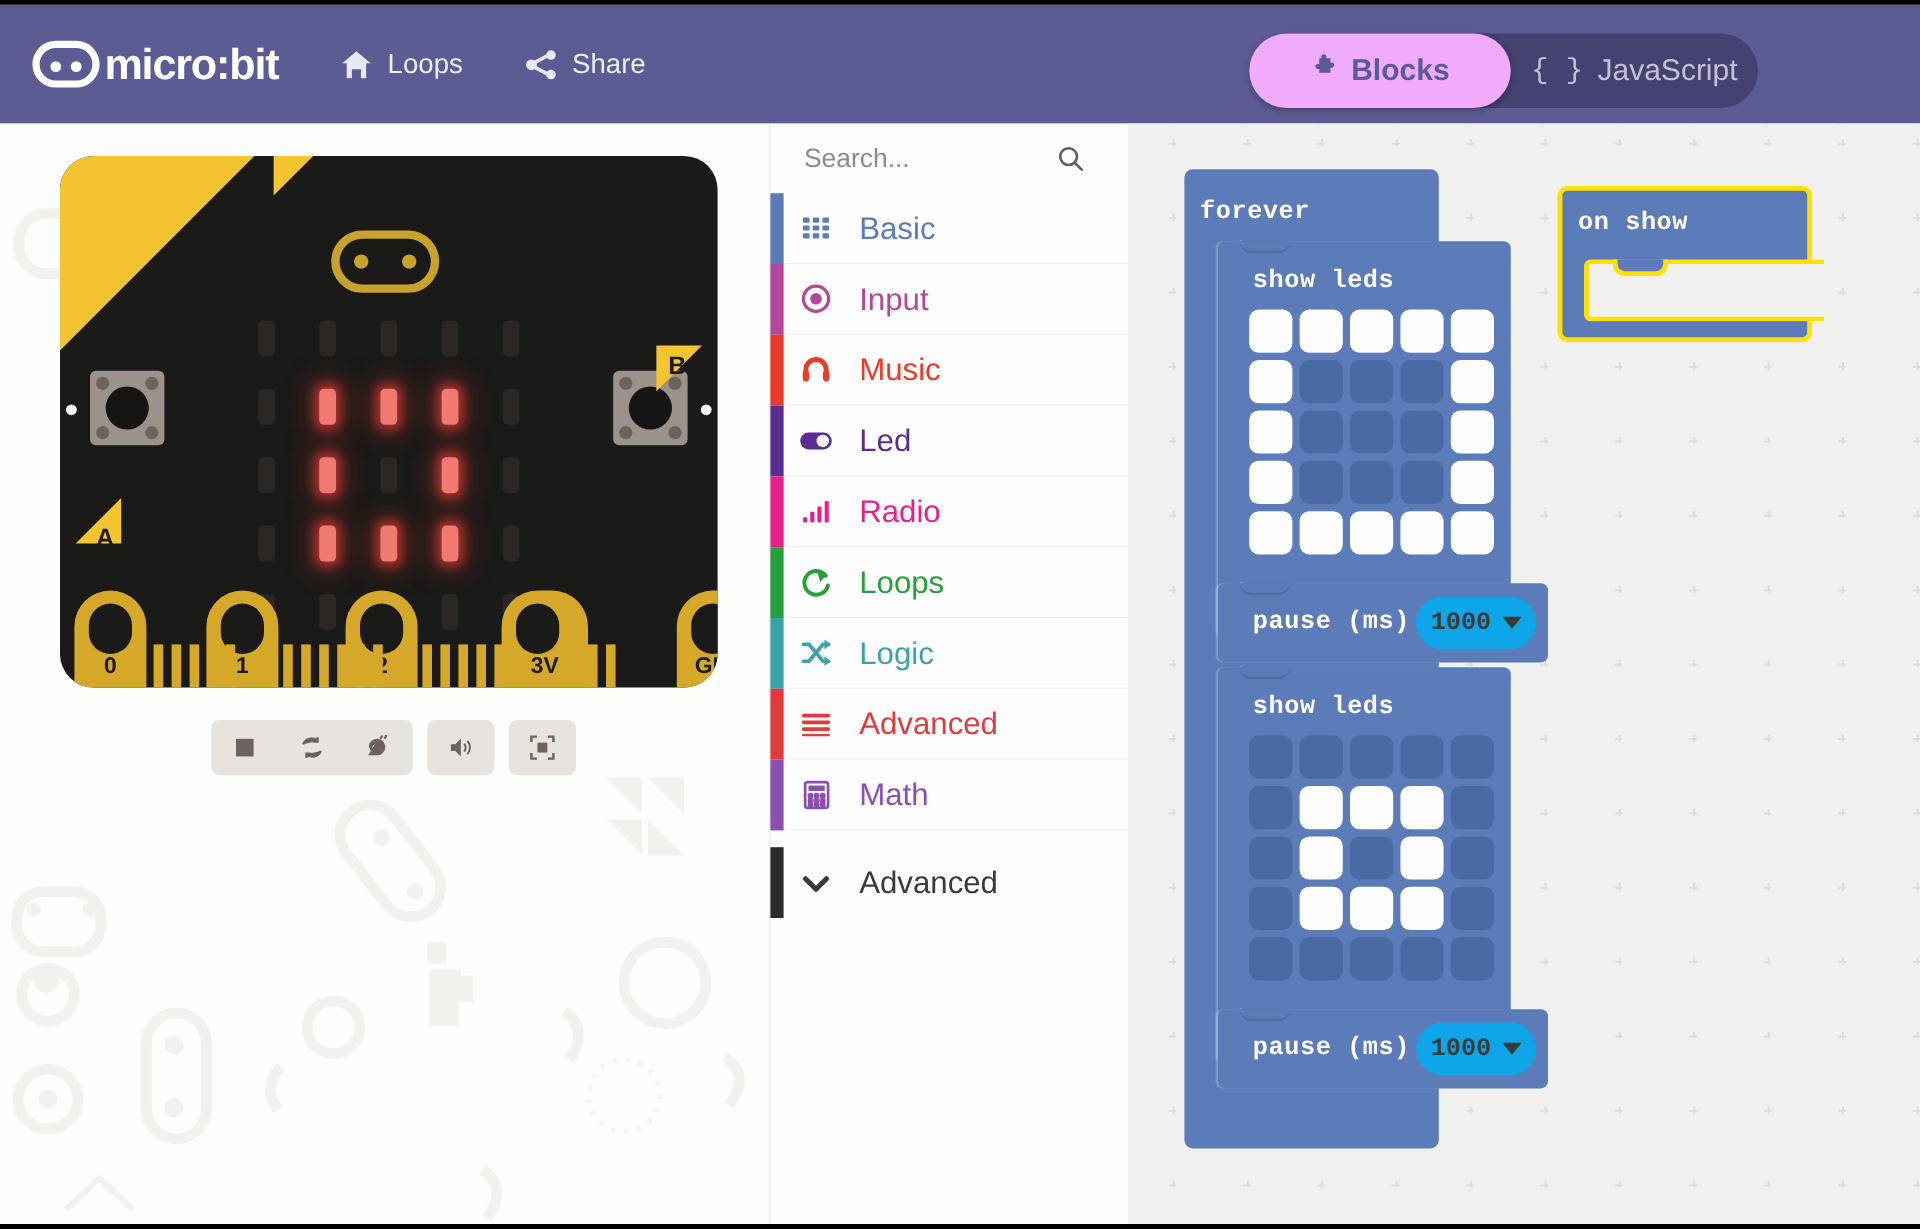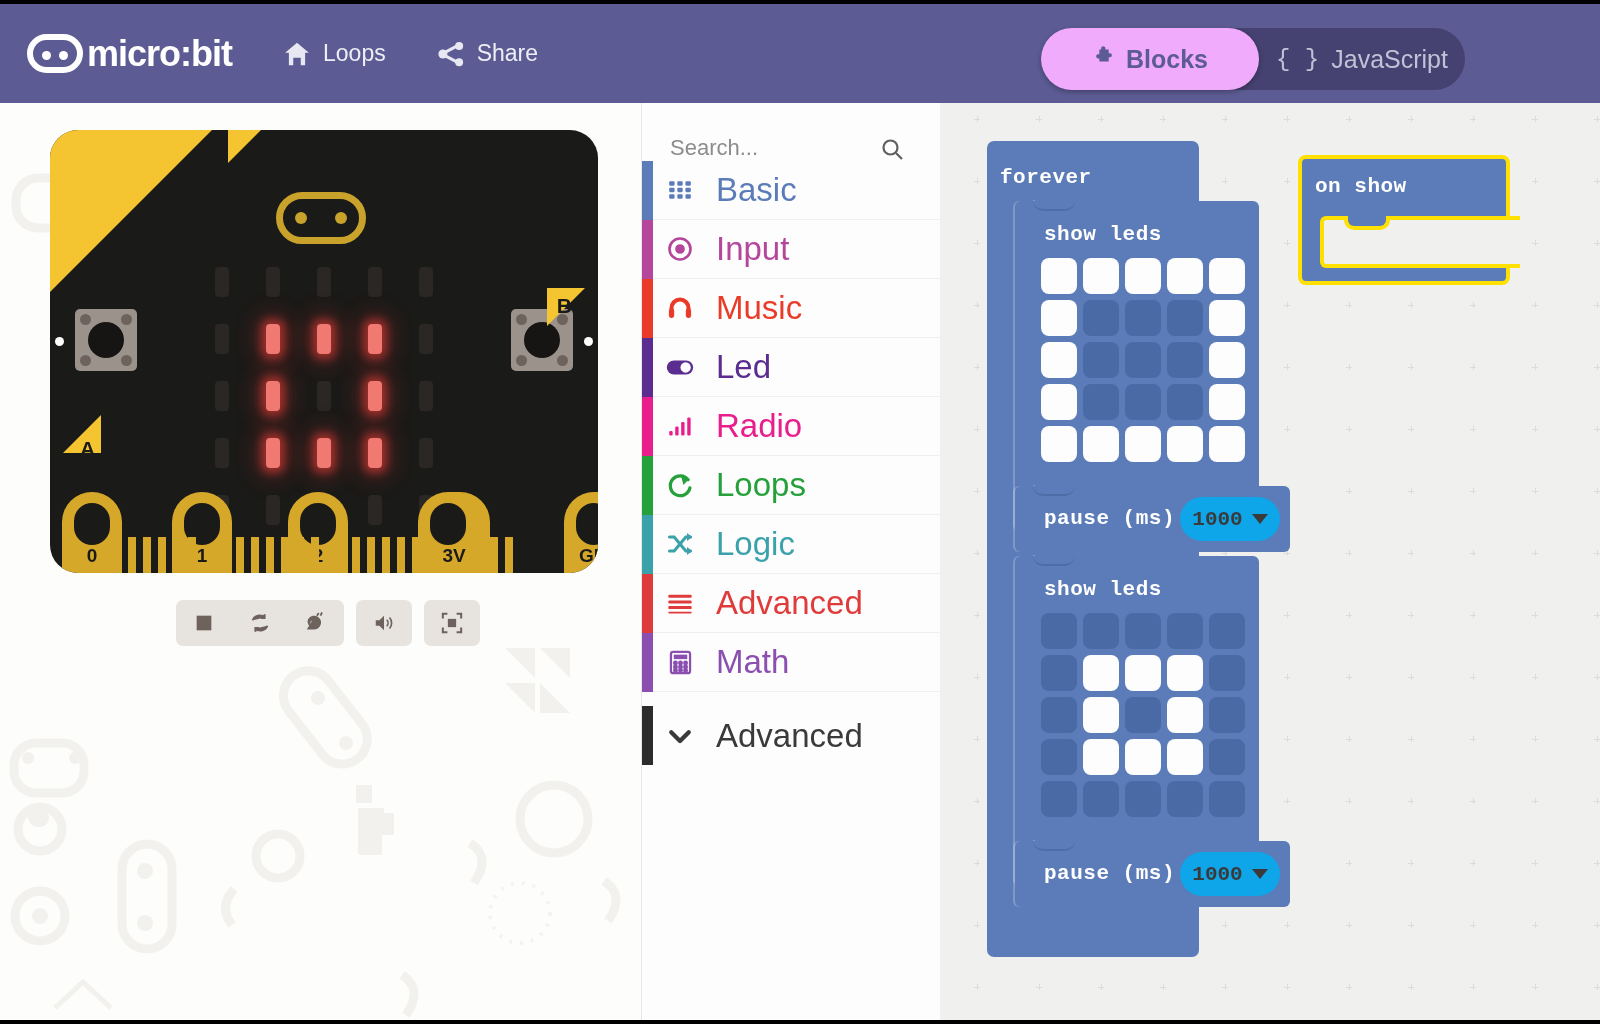--- a/index.html
+++ b/index.html
@@ -238,21 +238,21 @@
 
   
   #toolbox {
     position: absolute; left: 641px; top: 99px;
     width: 299px; height: 917px;
     background: #fdfdfd;
     border-left: 1px solid #e6e6e6;
   }
   #search-row {
     height: 58px;
-    display: flex; align-items: flex-end;
+    display: flex; align-items: center;
     padding: 0 36px 0 28px;
     justify-content: space-between;
   }
   #search-input {
     border: none; outline: none; background: transparent;
     font-size: 22px; color: #5f5f5f;
     font-family: "Liberation Sans", sans-serif;
     width: 200px;
   }
   #search-input::placeholder { color: #8c8c8c; }
@@ -266,21 +266,21 @@
     position: relative;
   }
   .cat-bar { width: 11px; height: 59px; flex: 0 0 11px; }
   .cat-ico {
     width: 36px; margin-left: 9px;
     display: flex; align-items: center; justify-content: center;
     flex: 0 0 36px;
   }
   .cat-label {
     margin-left: 18px;
-    font-size: 33px;
+    font-size: 26px;
   }
   .cat-sep { height: 14px; }
   .adv-row { border-bottom: none; }
 
   
   #workspace {
     position: absolute; left: 940px; top: 99px;
     width: 660px; height: 917px;
     background-color: #f0f0ee;
     background-image:

